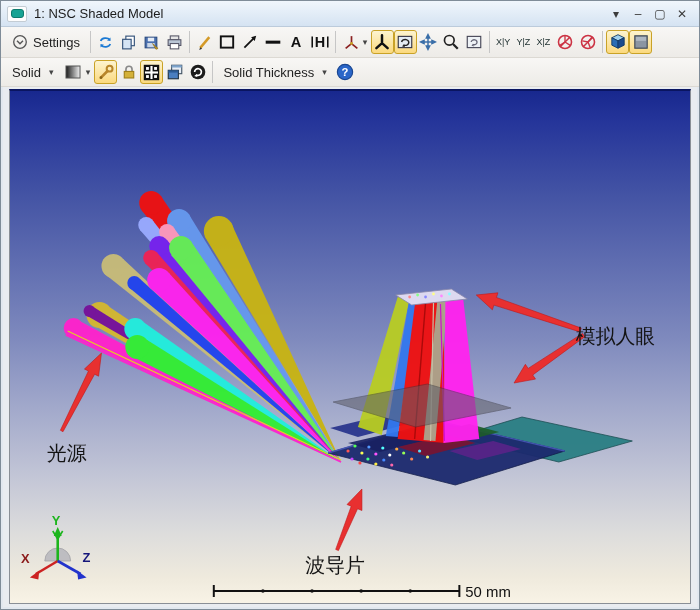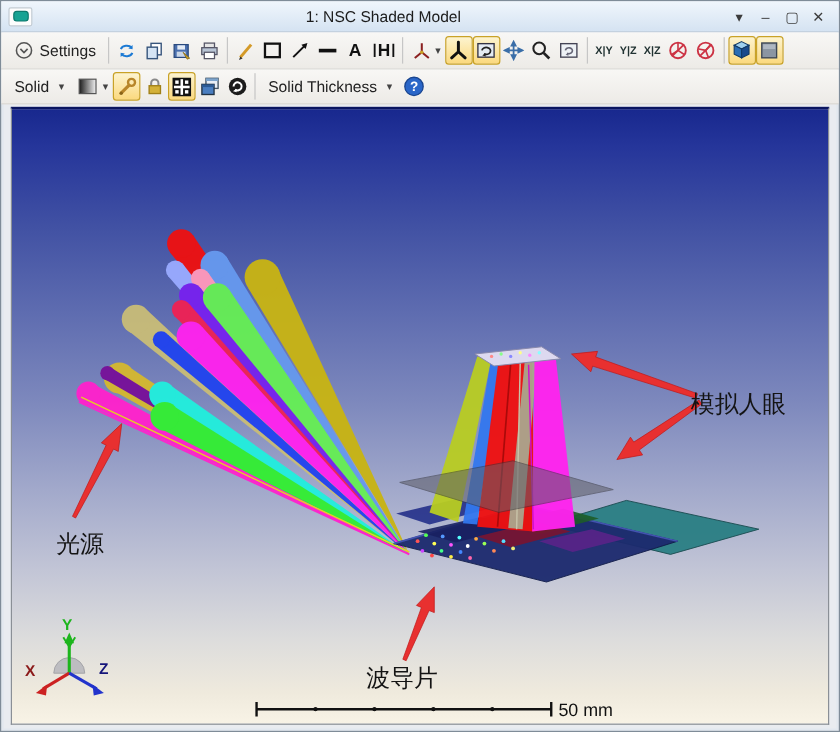--- a/index.html
+++ b/index.html
@@ -1,21 +1,20 @@
 <!DOCTYPE html>
 <html><head>
 <meta charset="utf-8">
 <style>
   html,body{margin:0;padding:0;background:#aab2bc;}
   *{box-sizing:border-box;}
   .win{
     width:700px;height:610px;position:relative;overflow:hidden;
     background:#e9ecf0;border:1px solid #7f8c98;box-shadow:inset 0 0 0 2px #e2e8ef;
     font-family:"Liberation Sans",sans-serif;
-    text-align:center;
   }
   
   .titlebar{height:26px;display:flex;align-items:center;padding:0 6px;
     background:linear-gradient(#f0f6fc,#d5e3f2);border-bottom:1px solid #bccbdb;}
   .app-icon-box{width:20px;height:16px;background:#fdfdfd;border:1px solid #c3ccd4;
     display:flex;align-items:center;justify-content:center;border-radius:2px;}
   .app-icon{width:13px;height:9px;border-radius:3px;background:#17a394;border:1px solid #0e7a6e;}
   .title-text{font-size:13px;color:#1c1c1c;margin-left:7px;flex:1;white-space:nowrap;}
   .win-controls{display:flex;align-items:center;}
   .win-controls .wc{width:22px;height:18px;display:flex;align-items:center;justify-content:center;
@@ -23,21 +22,21 @@
   
   .toolbar{display:flex;align-items:center;background:linear-gradient(#f8f7f5,#edebe7);
     padding:10px 4px;border-bottom:1px solid #dcd9d3;}
   .toolbar.row1{height:31px;}
   .toolbar.row2{height:29px;}
   .tbtn{height:24px;min-width:23px;padding:0 1px;border:1px solid transparent;border-radius:3px;
     display:flex;align-items:center;justify-content:center;font-size:12px;color:#222;}
   .tbtn.hl{background:linear-gradient(#fdf4d0,#fbd97e);border-color:#c9a227;}
   .tbtn.wide{padding:0 6px;gap:5px;font-size:13px;color:#222;}
   .sep{width:1px;height:22px;background:#c6c6c6;margin:0 3px;flex:none;}
-  .plane-btn{font-size:9px;font-weight:bold;color:#233;padding:0 2px;min-width:20px;letter-spacing:0px;}
+  .plane-btn{font-size:9px;font-weight:normal;color:#233;padding:0 2px;min-width:20px;letter-spacing:0px;}
   .dd-caret{font-size:9px;color:#444;margin-left:3px;}
   .tlabel{font-size:13px;color:#222;}
   
   .canvas-frame{margin:2px 8px 0 8px;height:515px;position:relative;
     border:1px solid #8a8f96;border-top:2px solid #0a1560;
     background:linear-gradient(180deg,#18288e 0%,#25359a 6%,#4353a4 20%,#5e6cb0 33%,
       #7e89bd 48%,#a2a9cb 62%,#c2c5d6 75%,#dcdcdc 86%,#efeadd 95%,#f8f3e6 100%);}
   .scene{position:absolute;left:0;top:0;width:100%;height:100%;}
   .cjk{font-family:"DejaVu Sans","Liberation Sans",sans-serif;}
 </style>

